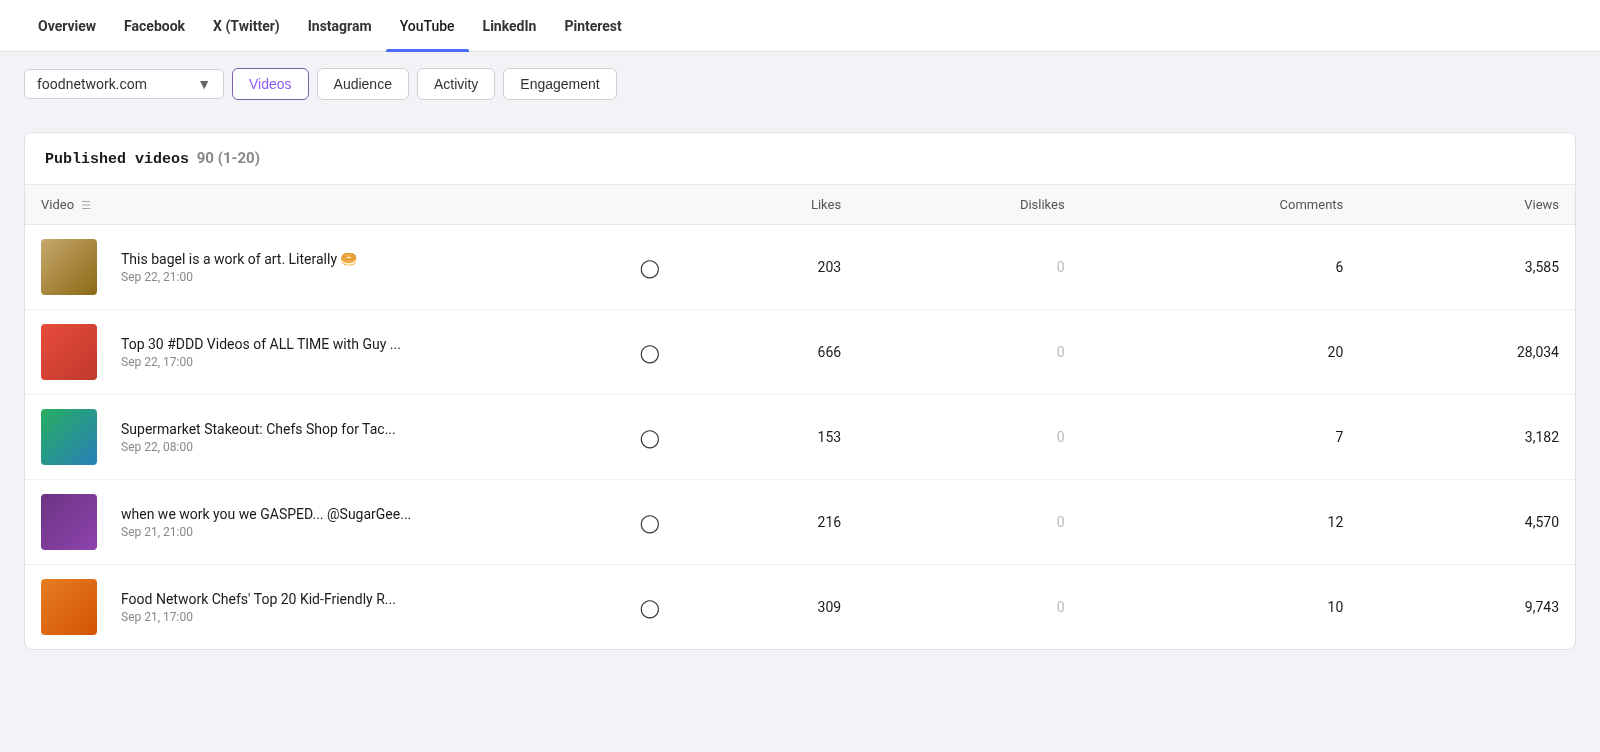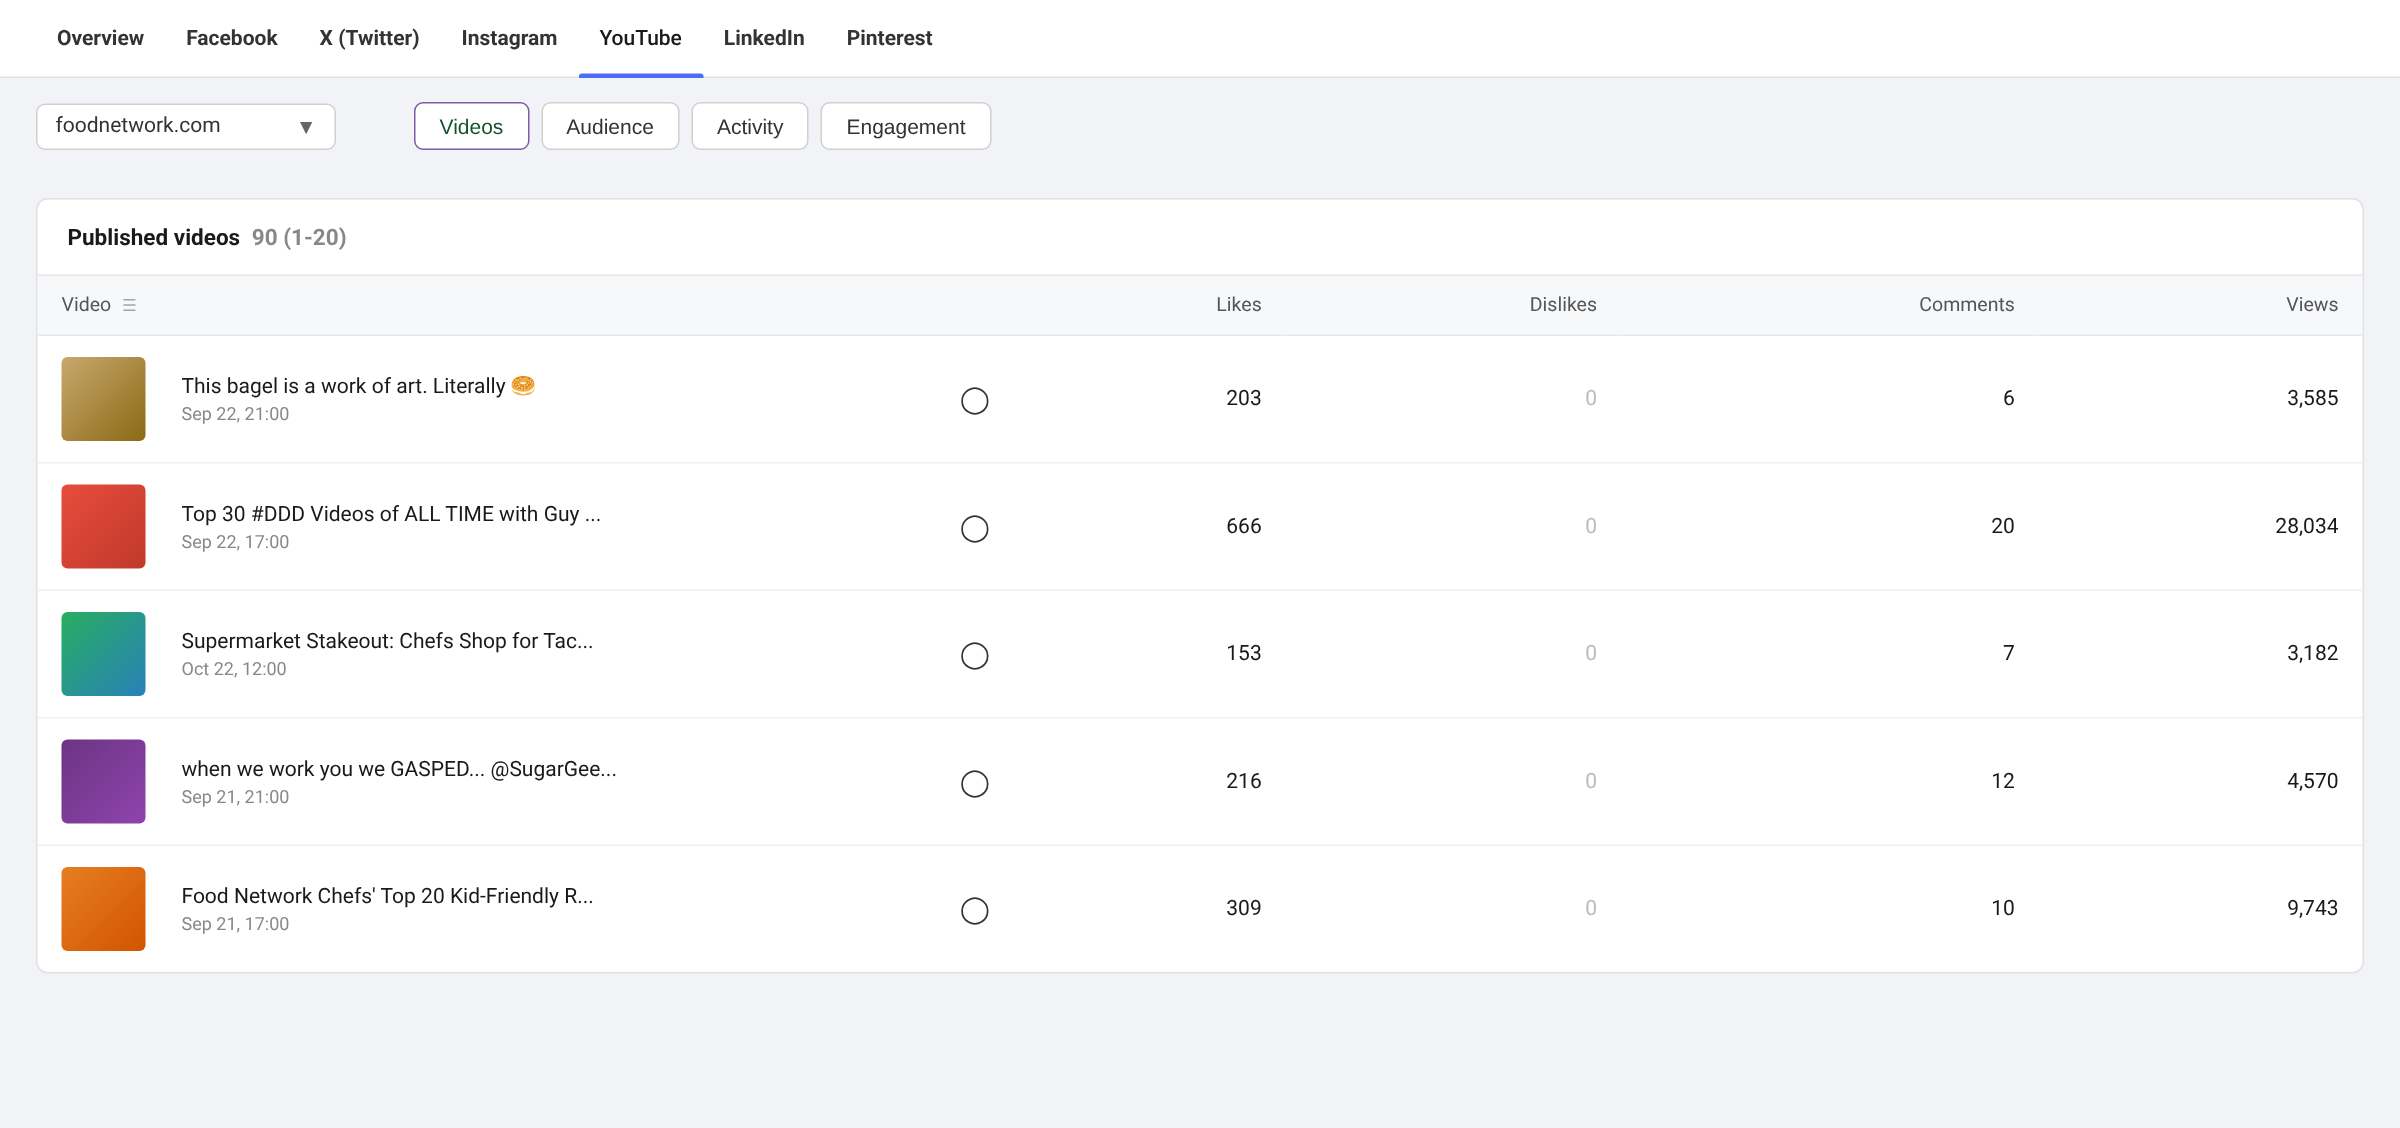--- a/index.html
+++ b/index.html
@@ -80,23 +80,22 @@
       border: 1px solid #d0d0d0;
       border-radius: 6px;
       background: #fff;
       cursor: pointer;
       font-size: 14px;
       color: #333;
     }
 
     .tab-btn.active {
       border-color: #7b5ea7;
-      color: #14532d;
+      color: #8b5cf6;
       font-weight: 500;
-      margin-left: 44px;
     }
 
     .content {
       padding: 16px 24px;
     }
 
     .table-card {
       background: #fff;
       border-radius: 8px;
       border: 1px solid #e0e0e0;
@@ -104,20 +103,21 @@
     }
 
     .table-header-title {
       padding: 16px 20px;
       font-size: 15px;
       border-bottom: 1px solid #e8e8e8;
     }
 
     .table-header-title strong {
       font-weight: 700;
+      font-family: Liberation Mono, monospace;
     }
 
     .table-header-title .count {
       color: #888;
       font-weight: 700;
       margin-left: 4px;
       margin-top: 32px;
     }
 
     table {
@@ -323,21 +323,21 @@
             <td class="num-cell">28,034</td>
           </tr>
           <tr>
             <td>
       <div class="video-cell">
         <div class="video-thumb video-thumb-supermarket">
           <div class="thumb-inner"></div>
         </div>
         <div class="video-info">
           <div class="video-title">Supermarket Stakeout: Chefs Shop for Tac...</div>
-          <div class="video-date">Oct 22, 12:00</div>
+          <div class="video-date">Sep 22, 08:00</div>
         </div>
         <span class="play-icon">◯</span>
       </div>
     </td>
             <td class="num-cell">153</td>
             <td class="num-cell muted">0</td>
             <td class="num-cell">7</td>
             <td class="num-cell">3,182</td>
           </tr>
           <tr>

